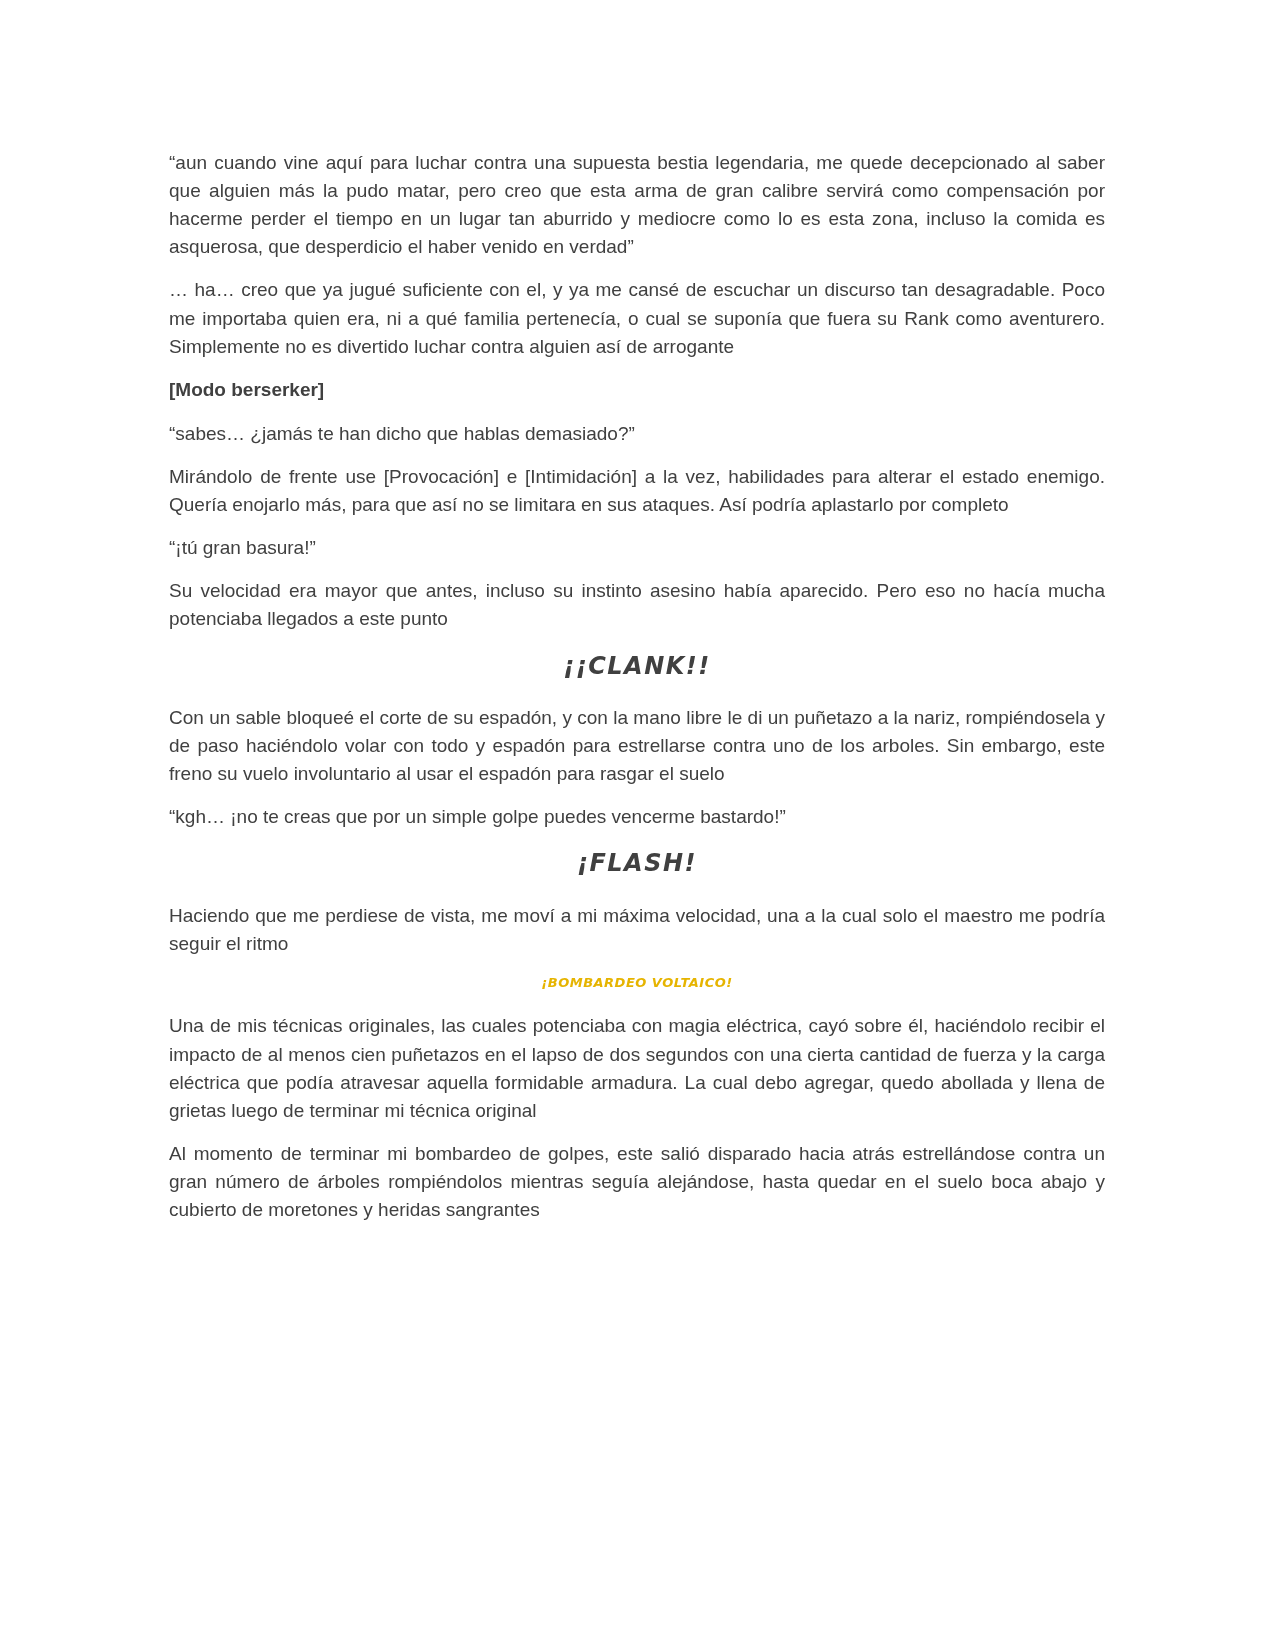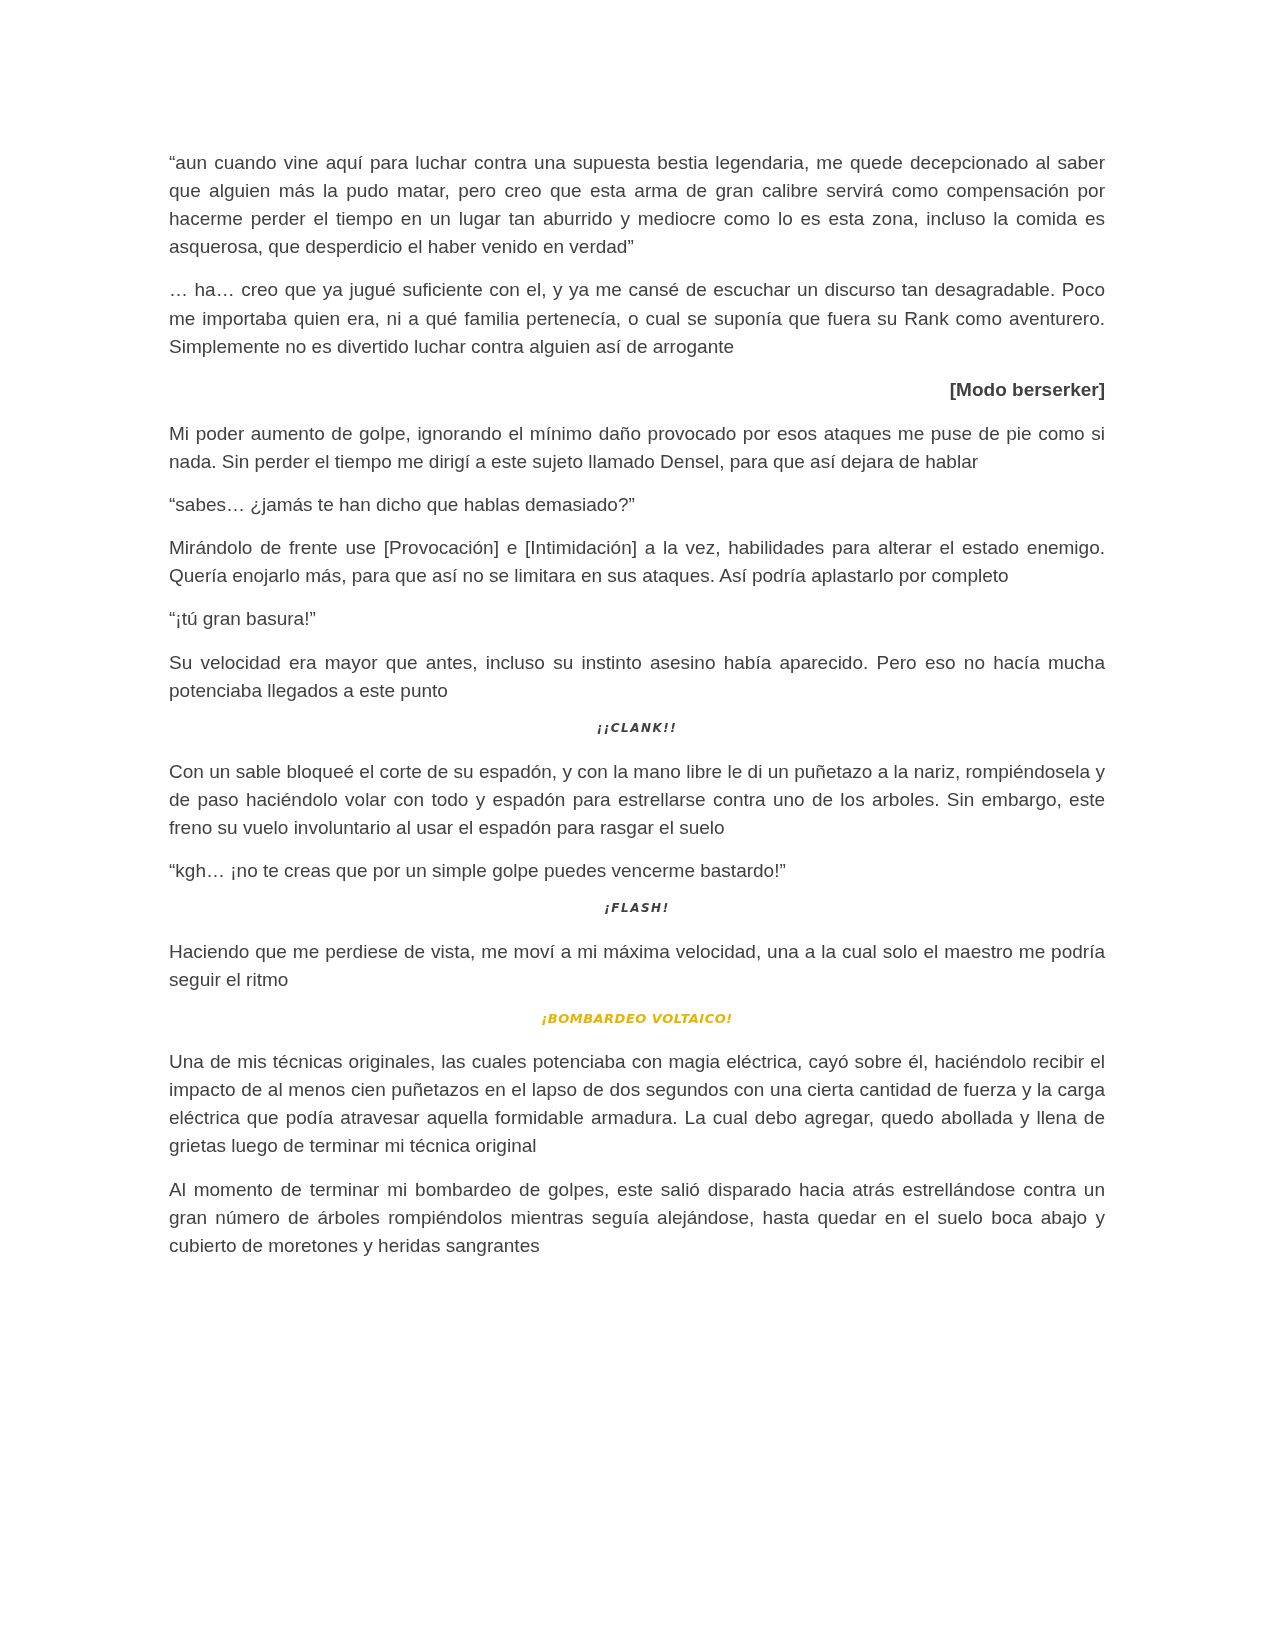--- a/index.html
+++ b/index.html
@@ -20,51 +20,50 @@
     line-height: 1.48;
     color: #404040;
   }
   .para {
     margin: 0 0 15px 0;
     text-align: justify;
     text-justify: inter-word;
   }
   .heading {
     margin: 8px 0 16px 0;
-    text-align: right;
+    text-align: left;
     font-weight: bold;
   }
   .sfx {
     margin: 12px 0 20px 0;
     text-align: center;
     font-weight: bold;
     font-style: italic;
     letter-spacing: 1.5px;
-    font-size: 12px;
+    font-size: 24px;
     font-family: "DejaVu Sans", sans-serif;
   }
   .sfx-yellow {
     color: #e6b400;
     letter-spacing: 0.5px;
     font-size: 13px;
   }
   strong { font-weight: normal; }
 </style>
 </head>
 <body>
 
 <div class="page">
 
   <p class="para">“aun cuando vine aquí para luchar contra una supuesta bestia legendaria, me quede decepcionado al saber que alguien más la pudo matar, pero creo que esta arma de gran calibre servirá como compensación por hacerme perder el tiempo en un lugar tan aburrido y mediocre como lo es esta zona, incluso la comida es asquerosa, que desperdicio el haber venido en verdad”</p>
 
   <p class="para">… ha… creo que ya jugué suficiente con el, y ya me cansé de escuchar un discurso tan desagradable. Poco me importaba quien era, ni a qué familia pertenecía, o cual se suponía que fuera su Rank como aventurero. Simplemente no es divertido luchar contra alguien así de arrogante</p>
 
   <div class="heading">[Modo berserker]</div>
 
-  <p class="para">Mi poder aumento de golpe, ignorando el mínimo daño provocado por esos ataques me puse de pie como si nada. Sin perder el tiempo me dirigí a este sujeto llamado Densel, para que así dejara de hablar</p>
 
   <p class="para">“sabes… ¿jamás te han dicho que hablas demasiado?”</p>
 
   <p class="para"><span>Mirándolo de frente use </span><strong>[Provocación]</strong><span> e </span><strong>[Intimidación]</strong><span> a la vez, habilidades para alterar el estado enemigo. Quería enojarlo más, para que así no se limitara en sus ataques. Así podría aplastarlo por completo</span></p>
 
   <p class="para">“¡tú gran basura!”</p>
 
   <p class="para">Su velocidad era mayor que antes, incluso su instinto asesino había aparecido. Pero eso no hacía mucha potenciaba llegados a este punto</p>
 
   <div class="sfx">¡¡CLANK!!</div>

